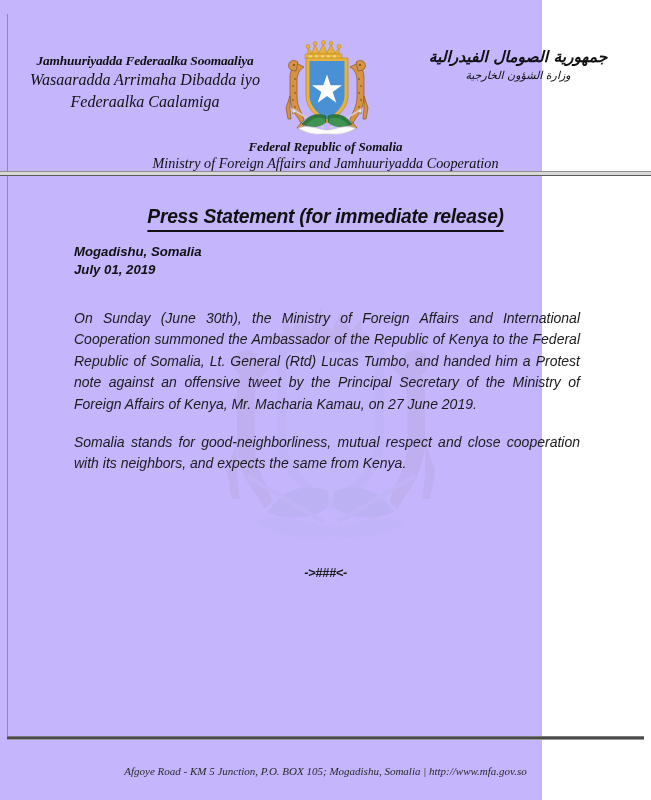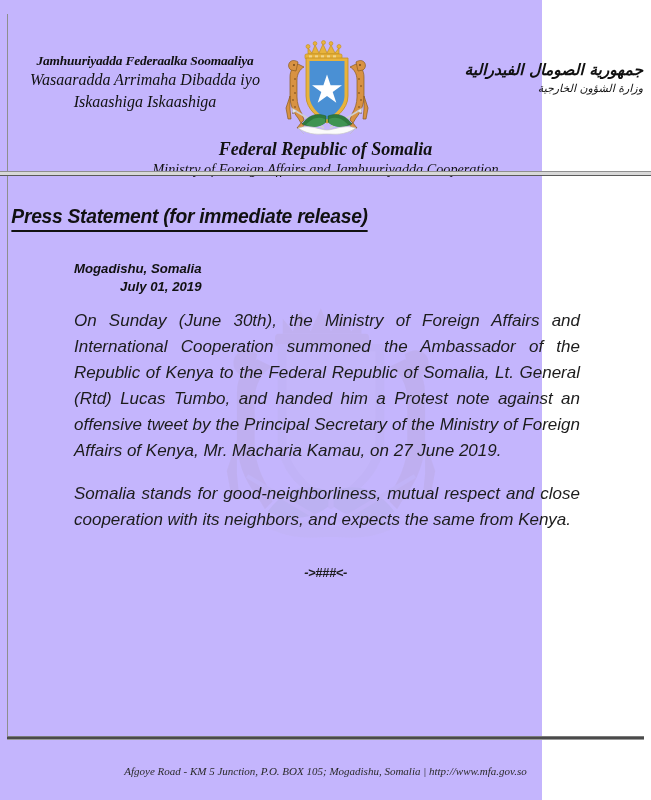--- a/index.html
+++ b/index.html
@@ -65,25 +65,24 @@
     font-size: 16px;
     line-height: 1.34;
     white-space: nowrap;
   }
 
   .lh-arabic {
     position: absolute;
     right: 8px;
     top: 46px;
     width: 250px;
-    text-align: right;
+    text-align: center;
     direction: rtl;
     font-family: "DejaVu Sans", sans-serif;
     color: #111;
-    margin-top: 13px;
   }
   .lh-arabic .a1 {
     font-size: 15.5px;
     font-weight: bold;
     line-height: 1.45;
     letter-spacing: 1px;
     white-space: nowrap;
   }
   .lh-arabic .a2,
   .lh-arabic .a3 {
@@ -105,21 +104,21 @@
   .lh-title {
     position: absolute;
     left: 0;
     top: 139px;
     width: 651px;
     text-align: center;
     font-family: "Liberation Serif", serif;
     color: #111;
   }
   .lh-title .t1 {
-    font-size: 18px;
+    font-size: 13px;
     font-weight: bold;
     line-height: 1.22;
   }
   .lh-title .t2 {
     font-size: 14.2px;
     line-height: 1.26;
   }
 
   .header-rule {
     position: absolute;
@@ -143,54 +142,54 @@
     pointer-events: none;
   }
   .watermark svg { display: block; width: 300px; height: 330px; }
 
   
   .statement-title {
     position: absolute;
     left: 0;
     top: 204px;
     width: 651px;
+    text-align: center;
   }
   .statement-title span {
     font-family: "Liberation Sans Narrow", "Liberation Sans", sans-serif;
     font-size: 20.5px;
     font-weight: bold;
     letter-spacing: -0.3px;
     border-bottom: 2px solid #111;
     padding-bottom: 2px;
     color: #111;
     transform: scaleX(0.94);
     display: inline-block;
     transform-origin: center;
   }
 
   .dateline {
     position: absolute;
     left: 74px;
-    top: 260px;
+    top: 243px;
     font-size: 13.2px;
     font-weight: bold;
     line-height: 1.34;
     color: #111;
-    text-align: right;
   }
 
   .body-copy {
     position: absolute;
     left: 74px;
     top: 308px;
     width: 506px;
   }
   .body-copy p {
     margin: 0 0 17px 0;
-    font-size: 17px;
+    font-size: 14px;
     line-height: 1.53;
     text-align: justify;
     color: #1c1c1c;
   }
   .body-copy p:last-child { margin-bottom: 16px; }
 
   .end-marker {
     position: absolute;
     left: 0;
     top: 565px;
@@ -229,21 +228,21 @@
 
 <div class="page">
 
   <div class="left-rule"></div>
 
   <div class="letterhead">
 
     <div class="lh-somali">
       <div class="l1">Jamhuuriyadda Federaalka Soomaaliya</div>
       <div class="l2">Wasaaradda Arrimaha Dibadda iyo</div>
-      <div class="l3">Iskaashiga Iskaashiga</div>
+      <div class="l3">Federaalka Caalamiga</div>
     </div>
 
     <div class="emblem">
       <svg viewBox="0 0 118 120" xmlns="http://www.w3.org/2000/svg">
 
         <g>
           <path d="M40 30 L40 24 L44 29 L47 21 L51 29 L55 20 L59 29 L63 21 L67 29 L71 24 L71 30 Z" fill="#e8b33c" stroke="#c28f21" stroke-width="0.7"></path>
           <circle cx="40" cy="22.5" r="2" fill="#e8b33c" stroke="#c28f21" stroke-width="0.6"></circle>
           <circle cx="47" cy="19.5" r="1.9" fill="#e8b33c" stroke="#c28f21" stroke-width="0.6"></circle>
           <circle cx="55.5" cy="18.5" r="2" fill="#e8b33c" stroke="#c28f21" stroke-width="0.6"></circle>

